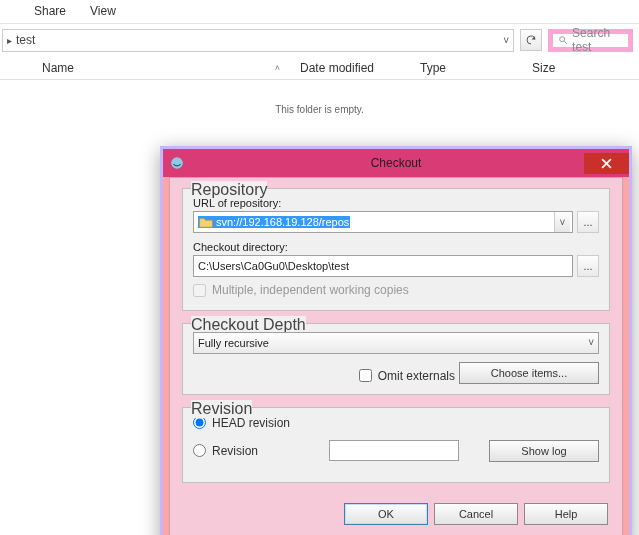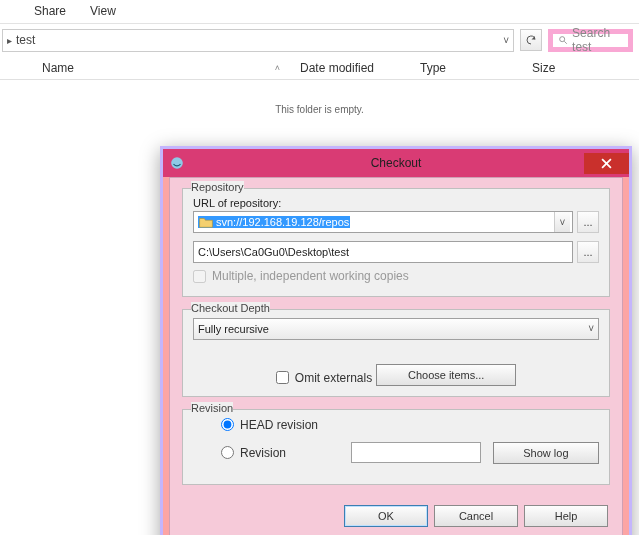--- a/index.html
+++ b/index.html
@@ -22,36 +22,36 @@
   .h-size { flex: 1; }
   .sort-caret { font-size: 9px; color: #888; }
   .body-area { padding-top: 24px; text-align: center; color: #666; font-size: 10px; }
   .dialog { position: absolute; left: 160px; top: 146px; width: 472px; background: #fca5a5; border: 3px solid #c4b5fd; box-shadow: 0 4px 18px rgba(0,0,0,.35); }
   .titlebar { height: 28px; display: flex; align-items: center; background: #d93b74; color: #222; position: relative; }
   .title-icon { width: 16px; height: 16px; margin: 0 6px; display: inline-flex; align-items: center; justify-content: center; }
   .title-text { position: absolute; left: 0; right: 0; text-align: center; font-size: 12px; color: #222; }
   .close { margin-left: auto; width: 45px; height: 21px; background: #c9302c; color: #fff; display: flex; align-items: center; justify-content: center; font-size: 13px; }
   .dlg-body { background: #f6cad9; margin: 0 6px 6px 6px; border: 1px solid #cfa0b4; padding: 10px 12px 14px 12px; }
   .group { border: 1px solid #bfbfbf; background: #f0f0f0; padding: 8px 10px 10px 10px; margin-bottom: 12px; position: relative; }
-  .group-label { position: absolute; top: -8px; left: 8px; background: #f0f0f0; padding: 0 0; font-size: 11px; color: #444; }
+  .group-label { position: absolute; top: -8px; left: 8px; background: #f0f0f0; padding: 0 0; font-size: 16px; color: #444; }
   .lbl { font-size: 11px; color: #222; margin-bottom: 2px; }
   .row { display: flex; align-items: center; gap: 4px; }
   .combo, .textin, .select { height: 22px; border: 1px solid #a0a0a0; background: #fff; font-size: 11px; color: #222; padding: 0 4px; }
   .combo { flex: 1; display: flex; align-items: center; position: relative; }
   .combo .sel-hl { background: #3399ff; color: #fff; padding: 0 1px; display: inline-flex; align-items: center; gap: 3px; }
   .combo .chev { position: absolute; right: 2px; top: 0; bottom: 0; width: 16px; display: flex; align-items: center; justify-content: center; font-size: 10px; color: #555; border-left: 1px solid #ccc; background: linear-gradient(#fdfdfd,#e6e6e6); }
   .textin { flex: 1; }
   .select { flex: 1; display: flex; align-items: center; position: relative; background: linear-gradient(#fefefe,#eaeaea); }
   .select .chev { position: absolute; right: 4px; font-size: 10px; color: #555; }
   .chk { display: inline-flex; align-items: center; gap: 6px; margin-top: 6px; }
   .chk input { margin: 0; }
   .chk.disabled { color: #999; }
   .btn { height: 22px; border: 1px solid #8a8a8a; background: linear-gradient(#fdfdfd,#e3e3e3); font-size: 11px; padding: 0 14px; display: inline-flex; align-items: center; justify-content: center; color: #333; }
   .btn.default { border: 1px solid #3c7fb1; box-shadow: inset 0 0 0 1px #bde0ff; }
-  .radio-row { display: flex; align-items: center; gap: 6px; margin-bottom: 10px; margin-left: 28px; }
+  .radio-row { display: flex; align-items: center; gap: 6px; margin-bottom: 10px; }
   .radio-row input { margin: 0; }
   .rev-input { height: 21px; width: 130px; border: 1px solid #a0a0a0; background: #fff; }
   .btns { display: flex; justify-content: flex-end; gap: 6px; margin-top: 20px; padding: 0 2px; }
   .spacer8 { height: 8px; }
   .folder-ico svg { display: block; }
 </style>
 </head>
 <body>
 
 <div class="ribbon">
@@ -125,39 +125,40 @@
                   <path fill="#f4d06f" stroke="#b59127" d="M1 4h8l2 3h12v12H1z"></path>
                 </svg>
               </span>
             <span>svn://192.168.19.128/repos</span>
           </span>
           <span class="chev">˅</span>
         </div>
         <span class="browse-btn">...</span>
       </div>
       <div class="spacer8"></div>
+      <div class="lbl">Checkout directory:</div>
       <div class="row">
         <input class="textin" value="C:\Users\Ca0Gu0\Desktop\test" style="">
         <span class="browse-btn">...</span>
       </div>
       <label class="chk disabled">
         <input type="checkbox" disabled="" style="">
         <span>Multiple, independent working copies</span>
       </label>
     </div>
 
     <div class="group">
       <span class="group-label">Checkout Depth</span>
       <div class="row">
         <div class="select">
           <span>Fully recursive</span>
           <span class="chev">˅</span>
         </div>
       </div>
-      <div class="row" style="margin-top:24px; justify-content: center;">
+      <div class="row" style="margin-top:8px; justify-content: flex-end;">
         <label class="chk">
           <input type="checkbox" style="">
           <span>Omit externals</span>
         </label>
         <span class="btn" style="width:140px">Choose items...</span>
       </div>
     </div>
 
     <div class="group">
       <span class="group-label">Revision</span>

